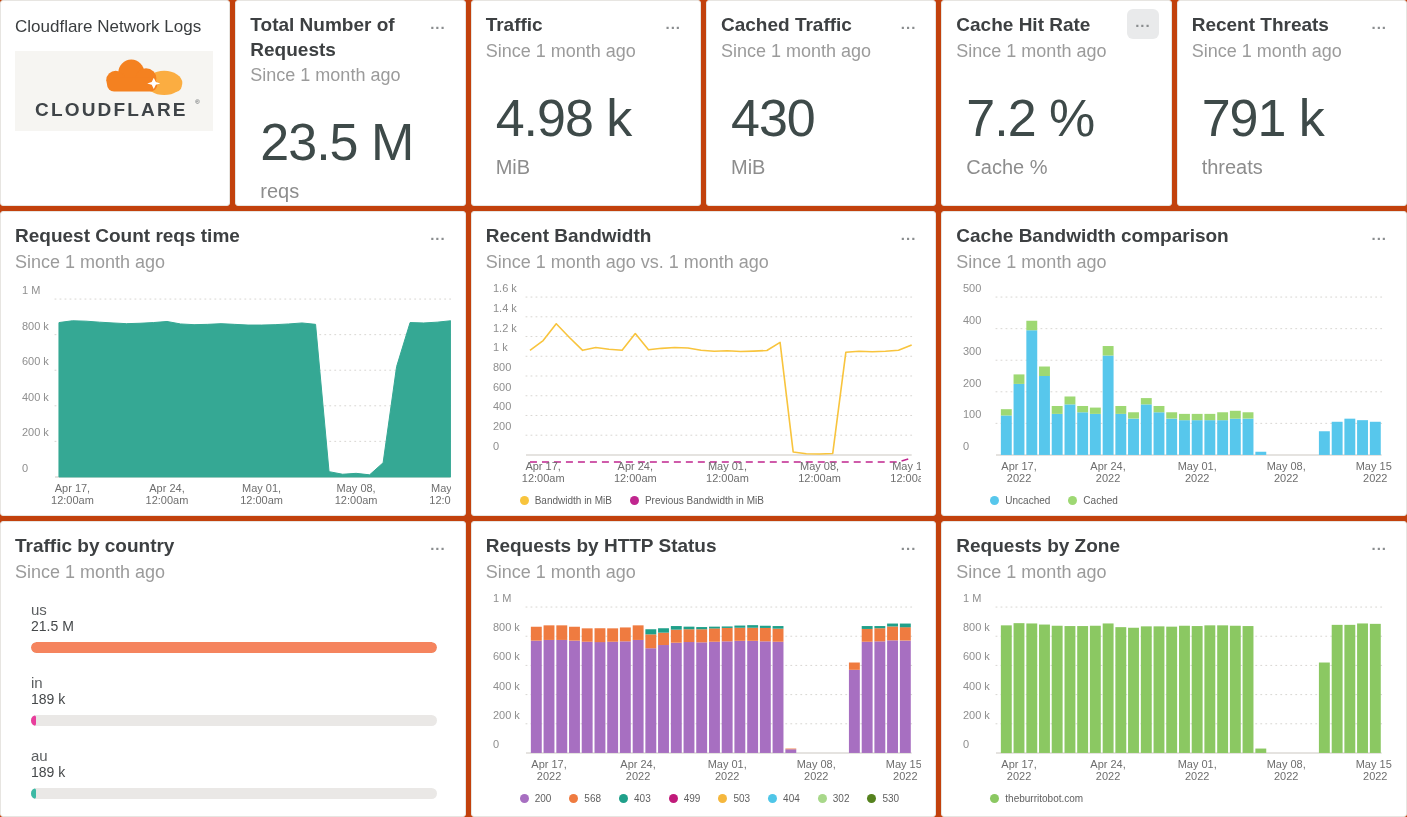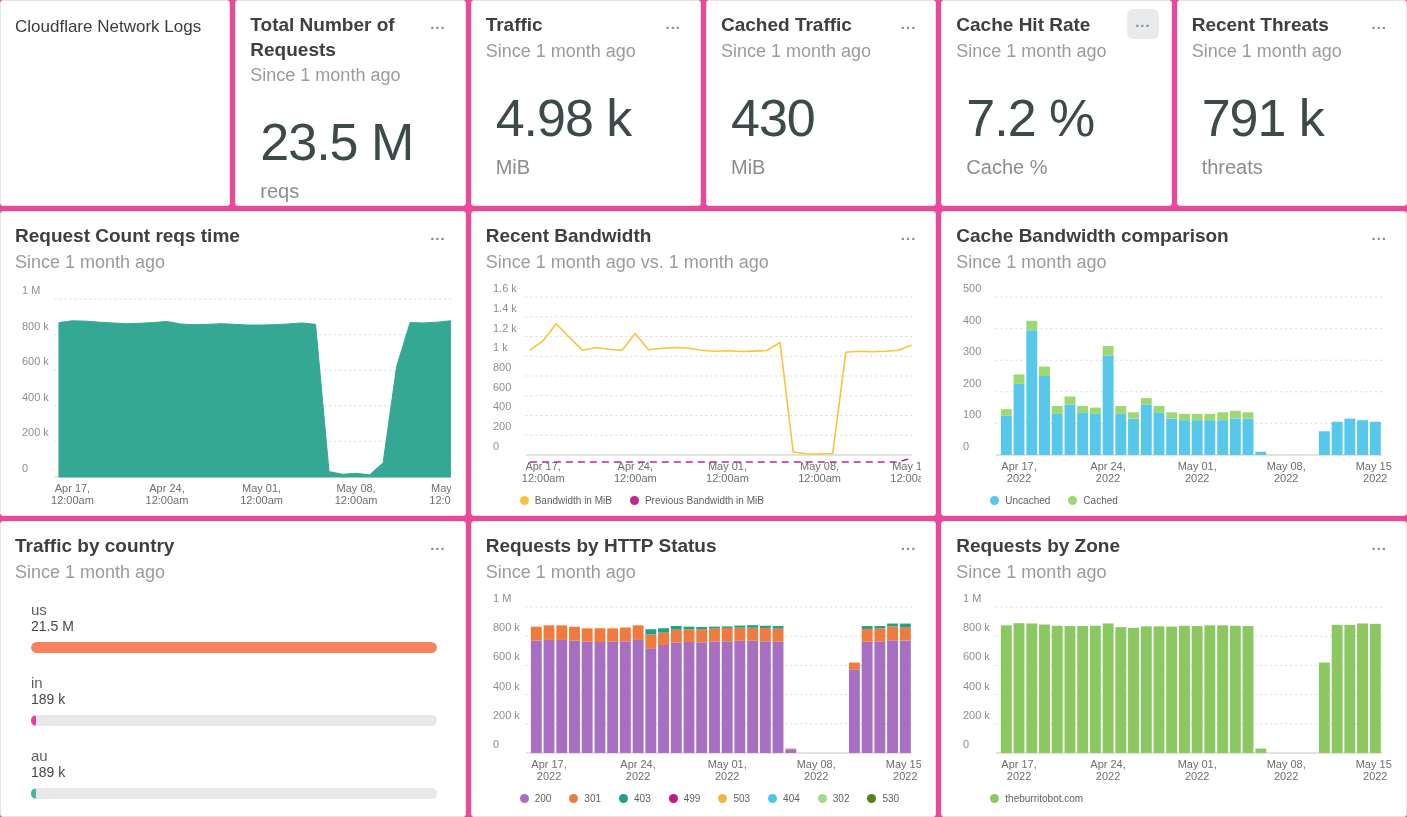--- a/index.html
+++ b/index.html
@@ -1,18 +1,18 @@
 <!DOCTYPE html>
 <html><head>
 <meta charset="utf-8">
 <style>
   * { margin:0; padding:0; box-sizing:border-box; }
   html,body { background:#e9e7e3; }
   body { font-family:"Liberation Sans","DejaVu Sans",sans-serif; }
-  .dashboard { width:1407px; height:817px; display:grid; grid-template-rows:206px 305px 296px; row-gap:5px; background:#ec4899; overflow:hidden; }
+  .dashboard { width:1407px; height:817px; display:grid; grid-template-rows:206px 305px 296px; row-gap:5px; background:#c2410c; overflow:hidden; }
   .row { display:grid; column-gap:5px; }
   .row1 { grid-template-columns:repeat(6,1fr); }
   .row23 { grid-template-columns:1fr 1fr 1fr; }
   .panel { background:#ffffff; border:1px solid #e7e5e1; border-radius:3px; padding:12px 14px; position:relative; overflow:hidden; }
   .panel-header { display:flex; justify-content:space-between; align-items:flex-start; }
   .panel-title { font-size:19px; font-weight:bold; color:#3d4042; line-height:1.3; }
   .panel-sub { font-size:18px; color:#9b9b9b; margin-top:3px; }
   .menu-btn { color:#8a8d8f; font-size:15px; font-weight:bold; letter-spacing:1px; line-height:10px; padding:6px 5px 10px; border-radius:6px; cursor:pointer; user-select:none; }
   .menu-btn.highlight { background:#e9eaeb; padding:8px 8px 12px; margin:-4px -2px 0 0; }
   
@@ -40,20 +40,35 @@
 </style>
 </head>
 <body>
 
 <div class="dashboard">
 
   <div class="row row1">
 
     <div class="panel">
       <div class="logo-title">Cloudflare Network Logs</div>
+      <div class="logo-box">
+        <svg width="182" height="64" viewBox="0 0 200 74">
+          <g>
+            <ellipse cx="158" cy="30" rx="21" ry="14" fill="#fbad41"></ellipse>
+            <rect x="138" y="28" width="40" height="12" rx="6" fill="#fbad41"></rect>
+            <circle cx="120" cy="18" r="15" fill="#f48120"></circle>
+            <circle cx="102" cy="27" r="11" fill="#f48120"></circle>
+            <circle cx="137" cy="25" r="12" fill="#f48120"></circle>
+            <rect x="92" y="24" width="58" height="16" rx="8" fill="#f48120"></rect>
+            <path d="M146 24 l2.4 5 5.2 1.5 -5.2 1.5 -2.4 5 -2.4 -5 -5.2 -1.5 5.2 -1.5 z" fill="#ffffff"></path>
+          </g>
+          <text x="97" y="68" text-anchor="middle" font-size="22" font-weight="bold" letter-spacing="2.5" fill="#3f4448">CLOUDFLARE</text>
+          <text x="194" y="54" font-size="7" fill="#3f4448">®</text>
+        </svg>
+      </div>
     </div>
 
     <div class="panel">
       <div class="panel-header">
         <div>
           <div class="panel-title">Total Number of Requests</div>
           <div class="panel-sub">Since 1 month ago</div>
         </div>
         <span class="menu-btn">...</span>
       </div>
@@ -449,21 +464,21 @@
           <text x="419.6" y="177.0" class="xtick">May 15,</text>
           <text x="419.6" y="189.0" class="xtick">2022</text>
         </svg>
       <div class="legend">
           <span class="legend-item">
             <span class="legend-dot" style="background: rgb(167, 111, 193);"></span>
             <span>200</span>
           </span>
           <span class="legend-item">
             <span class="legend-dot" style="background: rgb(239, 123, 64);"></span>
-            <span>301</span>
+            <span>568</span>
           </span>
           <span class="legend-item">
             <span class="legend-dot" style="background: rgb(31, 160, 138);"></span>
             <span>403</span>
           </span>
           <span class="legend-item">
             <span class="legend-dot" style="background: rgb(192, 26, 122);"></span>
             <span>499</span>
           </span>
           <span class="legend-item">

